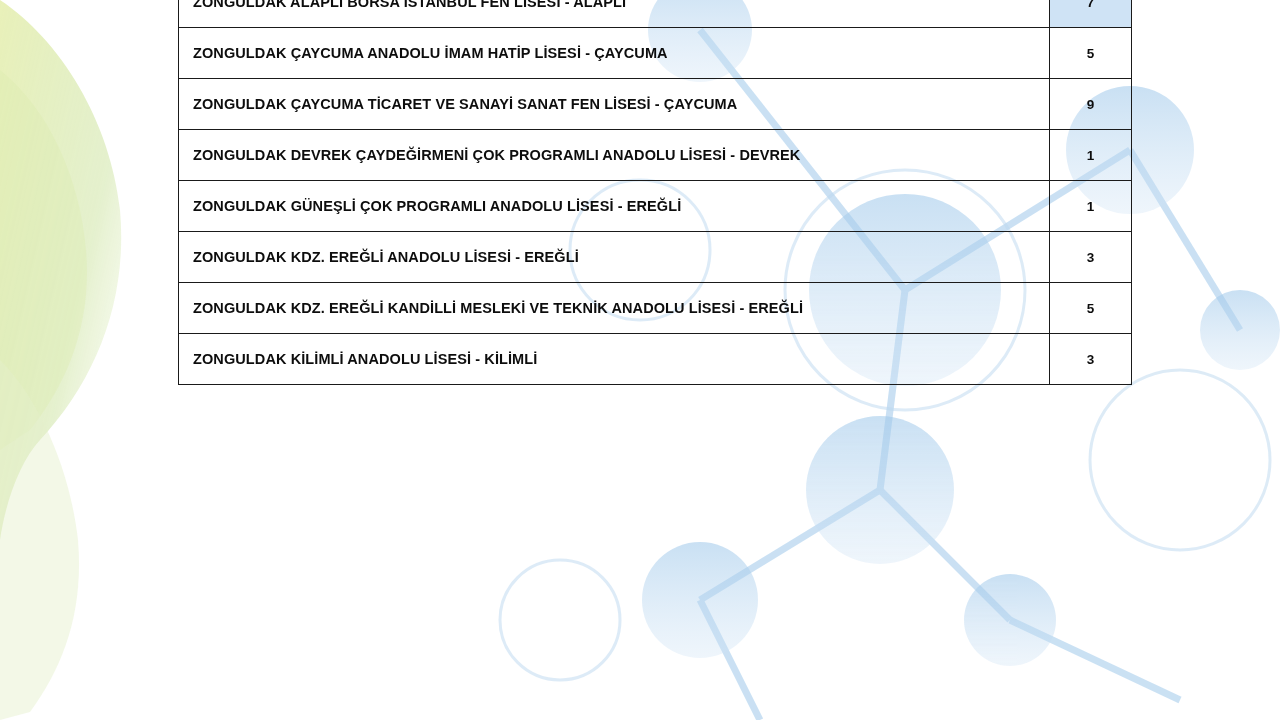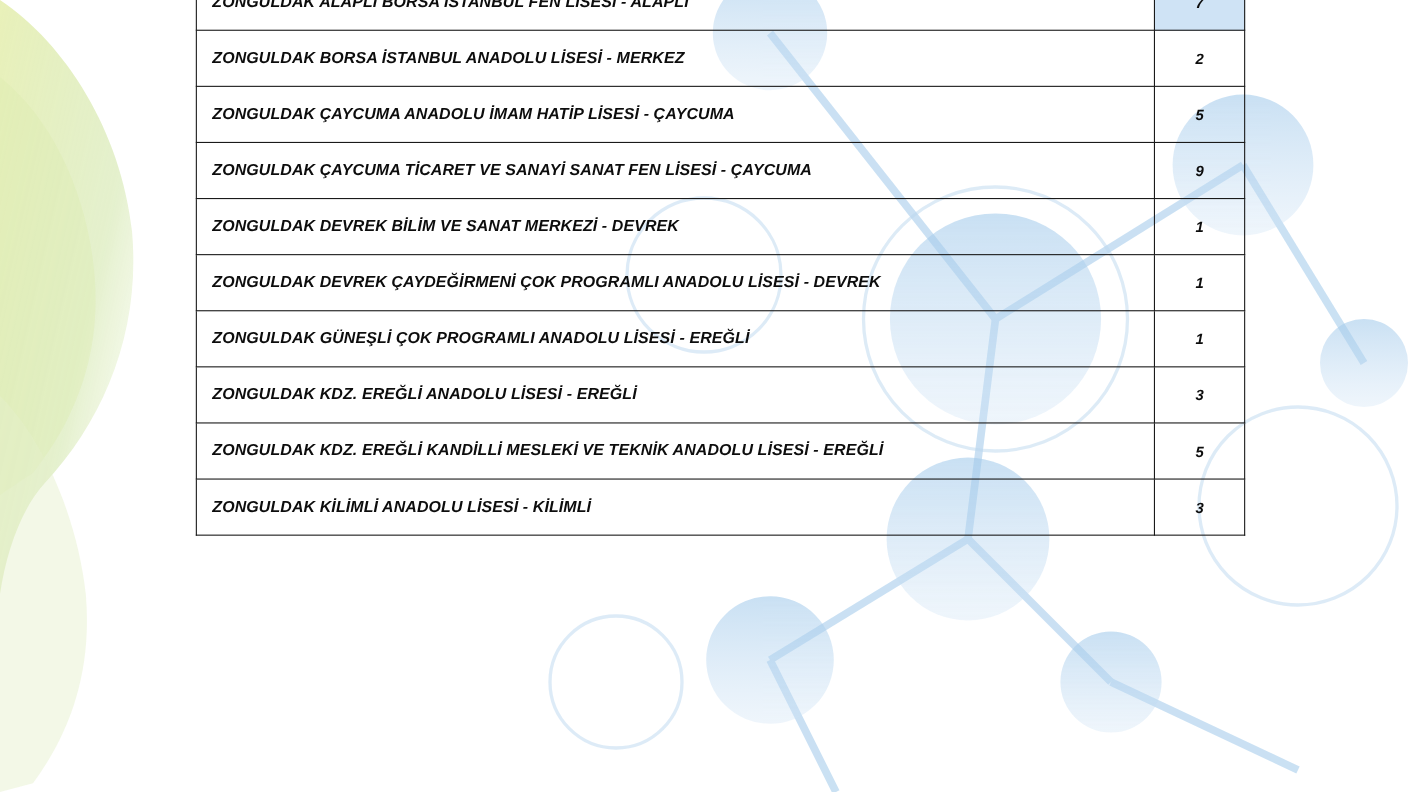--- a/index.html
+++ b/index.html
@@ -23,21 +23,20 @@
     height: 720px;
     z-index: 0;
     pointer-events: none;
   }
 
   
   #page {
     position: absolute;
     inset: 0;
     z-index: 1;
-    font-style: italic;
   }
 
   table.school-table {
     position: absolute;
     left: 178px;
     top: -24px;
     border-collapse: collapse;
     table-layout: fixed;
   }
 
@@ -124,34 +123,26 @@
 </svg>
 
 <div id="page">
   <table class="school-table">
     <tbody>
       <tr class="highlight">
         <td class="name-cell">ZONGULDAK ALAPLI BORSA İSTANBUL FEN LİSESİ - ALAPLI</td>
         <td class="count-cell">7</td>
       </tr>
       <tr>
-        <td class="name-cell">ZONGULDAK BORSA İSTANBUL ANADOLU LİSESİ - MERKEZ</td>
-        <td class="count-cell">2</td>
-      </tr>
-      <tr>
         <td class="name-cell">ZONGULDAK ÇAYCUMA ANADOLU İMAM HATİP LİSESİ - ÇAYCUMA</td>
         <td class="count-cell">5</td>
       </tr>
       <tr>
         <td class="name-cell">ZONGULDAK ÇAYCUMA TİCARET VE SANAYİ SANAT FEN LİSESİ - ÇAYCUMA</td>
         <td class="count-cell">9</td>
-      </tr>
-      <tr>
-        <td class="name-cell">ZONGULDAK DEVREK BİLİM VE SANAT MERKEZİ - DEVREK</td>
-        <td class="count-cell">1</td>
       </tr>
       <tr>
         <td class="name-cell">ZONGULDAK DEVREK ÇAYDEĞİRMENİ ÇOK PROGRAMLI ANADOLU LİSESİ - DEVREK</td>
         <td class="count-cell">1</td>
       </tr>
       <tr>
         <td class="name-cell">ZONGULDAK GÜNEŞLİ ÇOK PROGRAMLI ANADOLU LİSESİ - EREĞLİ</td>
         <td class="count-cell">1</td>
       </tr>
       <tr>

